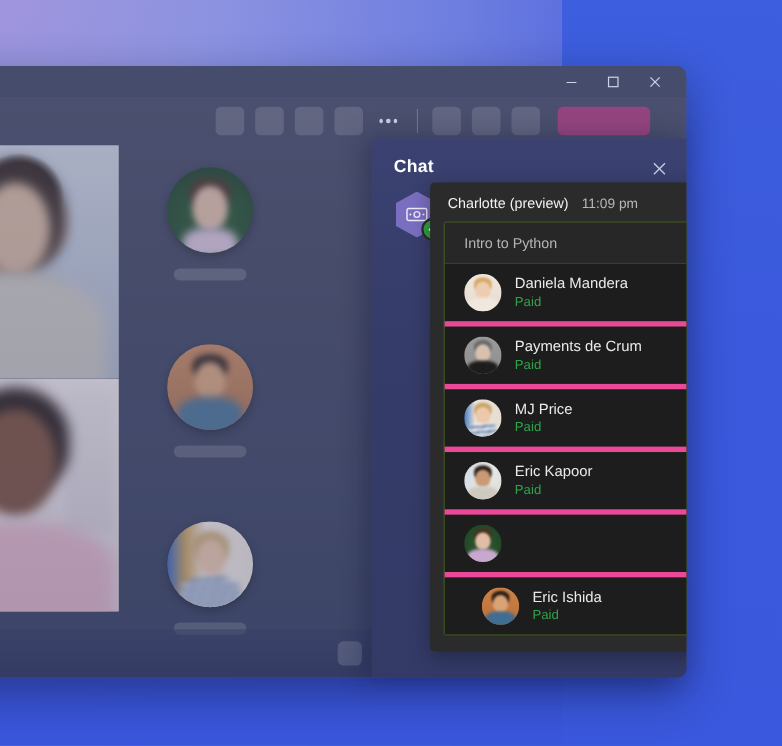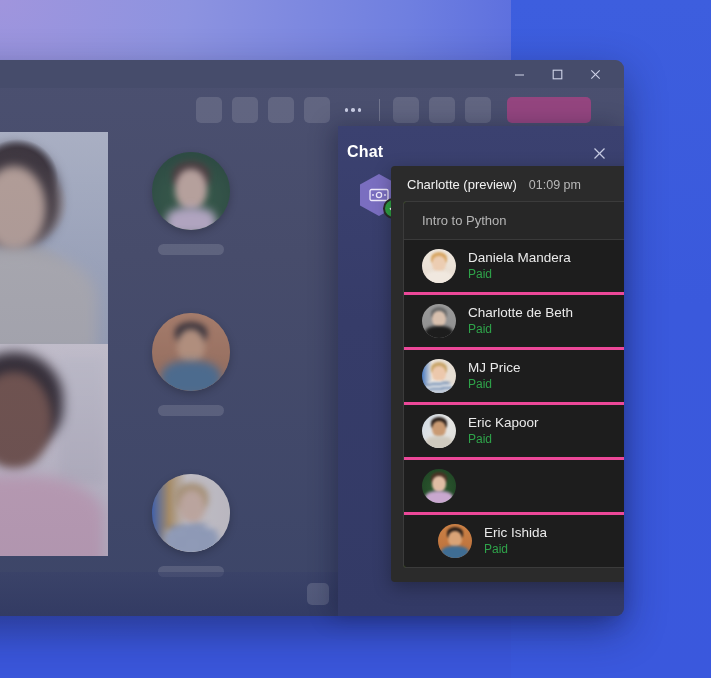--- a/index.html
+++ b/index.html
@@ -113,21 +113,21 @@
 
   
   .chat{
     position:absolute;left:338px;top:126px;width:286px;height:490px;
     background:linear-gradient(180deg,#3b4170 0%,#363c69 40%,#333a66 100%);
     border-radius:0 0 8px 0;
     box-shadow:-6px 0 22px rgba(14,18,48,.35);
     overflow:hidden;
   }
   .chat-head{position:relative;height:58px;}
-  .chat-title{position:absolute;left:9px;top:17px;color:#fff;font-size:16px;font-weight:bold;letter-spacing:.2px;}
+  .chat-title{position:absolute;left:20px;top:17px;color:#fff;font-size:16px;font-weight:bold;letter-spacing:.2px;}
   .chat-close{position:absolute;right:14px;top:16px;width:22px;height:22px;display:flex;align-items:center;justify-content:center;color:#c6cbe2;}
 
   
   .msg{position:absolute;left:53px;top:40px;width:268px;}
   .appicon{
     position:absolute;left:-31px;top:8px;width:38px;height:42px;
     background:#7a6ec0;
     clip-path:polygon(50% 0%,100% 25%,100% 75%,50% 100%,0% 75%,0% 25%);
     display:flex;align-items:center;justify-content:center;
   }
@@ -136,21 +136,21 @@
   .msgcard{
     position:relative;width:268px;
     background:#2b2b2b;border-radius:4px;padding:10px 12px 14px 12px;
     box-sizing:border-box;box-shadow:0 5px 18px rgba(0,0,0,.30);
   }
   .msghead{display:flex;align-items:baseline;gap:12px;margin:1px 0 9px 4px;}
   .msgapp{color:#f2f2f2;font-size:13px;}
   .msgtime{color:#b8b8b8;font-size:12.5px;}
   .paycard{border:1px solid #3b3b3b;border-radius:3px;background:#4d7c0f;overflow:hidden;}
   .paytitle{padding:11px 0 11px 18px;color:#b5b5b5;font-size:13px;background:#272727;border-bottom:1px solid #3a3a3a;}
-  .prow{display:flex;align-items:center;gap:12px;padding:9px 0 9px 18px;border-bottom:3px solid #ec4899;background:#1d1d1d;}
+  .prow{display:flex;align-items:center;gap:12px;padding:9px 0 9px 18px;border-bottom:5px solid #ec4899;background:#1d1d1d;}
   .prow:last-child{border-bottom:none;padding-left:34px;}
   .pavatar{width:34px;height:34px;border-radius:50%;flex:0 0 34px;overflow:hidden;position:relative;}
   .pinfo{display:flex;flex-direction:column;gap:2px;}
   .pname{color:#eaeaea;font-size:13.5px;line-height:1.15;}
   .pstat{font-size:12px;line-height:1.15;}
   .paid{color:#2fa34a;}
   .unpaid{color:#e4506a;}
 
   
   .av{position:absolute;inset:0;}
@@ -314,21 +314,21 @@
       </div>
       <div class="appbadge">
         <svg width="9" height="9" viewBox="0 0 9 9">
             <polyline points="1.4,4.6 3.5,6.7 7.6,2.4" fill="none" stroke="#fff" stroke-width="1.5" stroke-linecap="round" stroke-linejoin="round"></polyline>
           </svg>
       </div>
 
       <div class="msgcard">
         <div class="msghead">
           <span class="msgapp">Charlotte (preview)</span>
-          <span class="msgtime">01:09 pm</span>
+          <span class="msgtime">11:09 pm</span>
         </div>
 
         <div class="paycard">
           <div class="paytitle">Intro to Python</div>
 
           <div class="prow">
             <div class="pavatar">
                 <div class="av avA">
                   <div class="h"></div>
                   <div class="f"></div>
@@ -343,21 +343,21 @@
 
           <div class="prow">
             <div class="pavatar">
                 <div class="av avB">
                   <div class="h"></div>
                   <div class="f"></div>
                   <div class="s"></div>
                 </div>
               </div>
             <div class="pinfo">
-              <div class="pname">Charlotte de Beth</div>
+              <div class="pname">Payments de Crum</div>
               <div class="pstat paid">Paid</div>
             </div>
           </div>
 
           <div class="prow">
             <div class="pavatar">
                 <div class="av avC">
                   <div class="h"></div>
                   <div class="f"></div>
                   <div class="s"></div>

